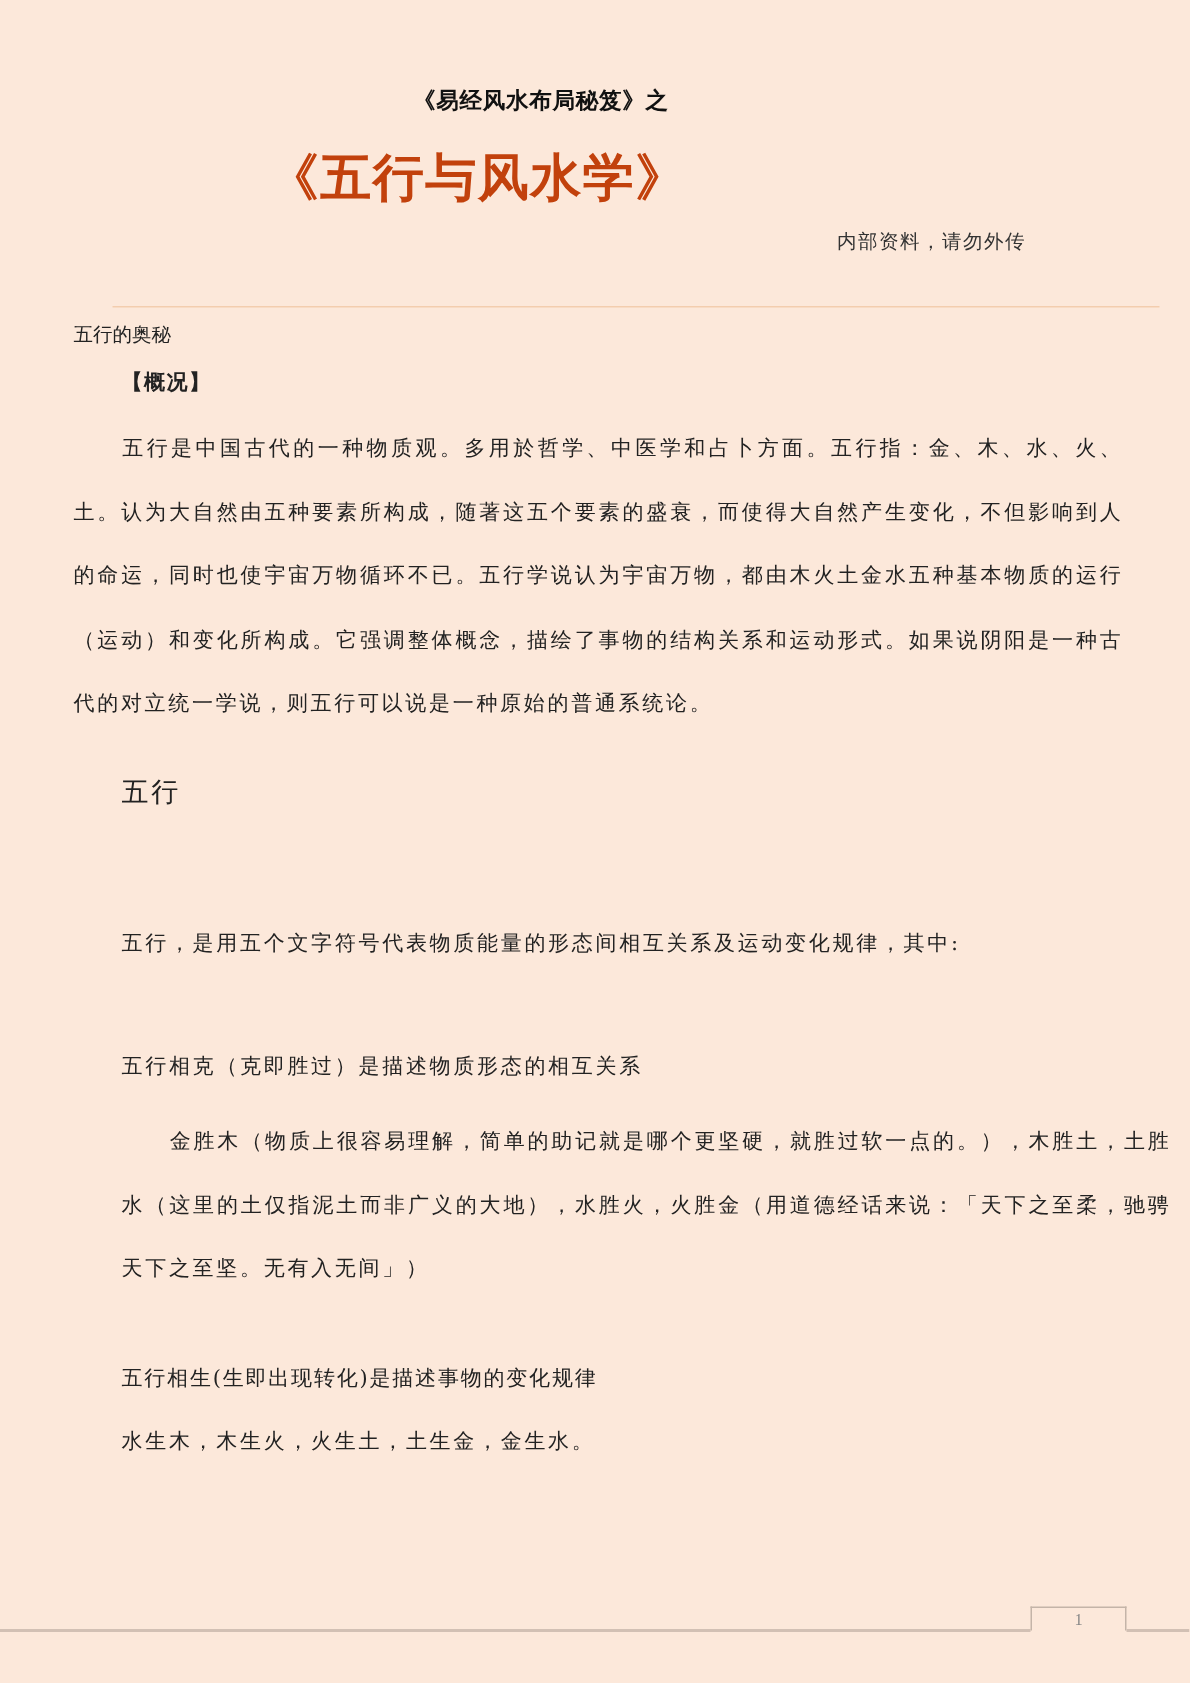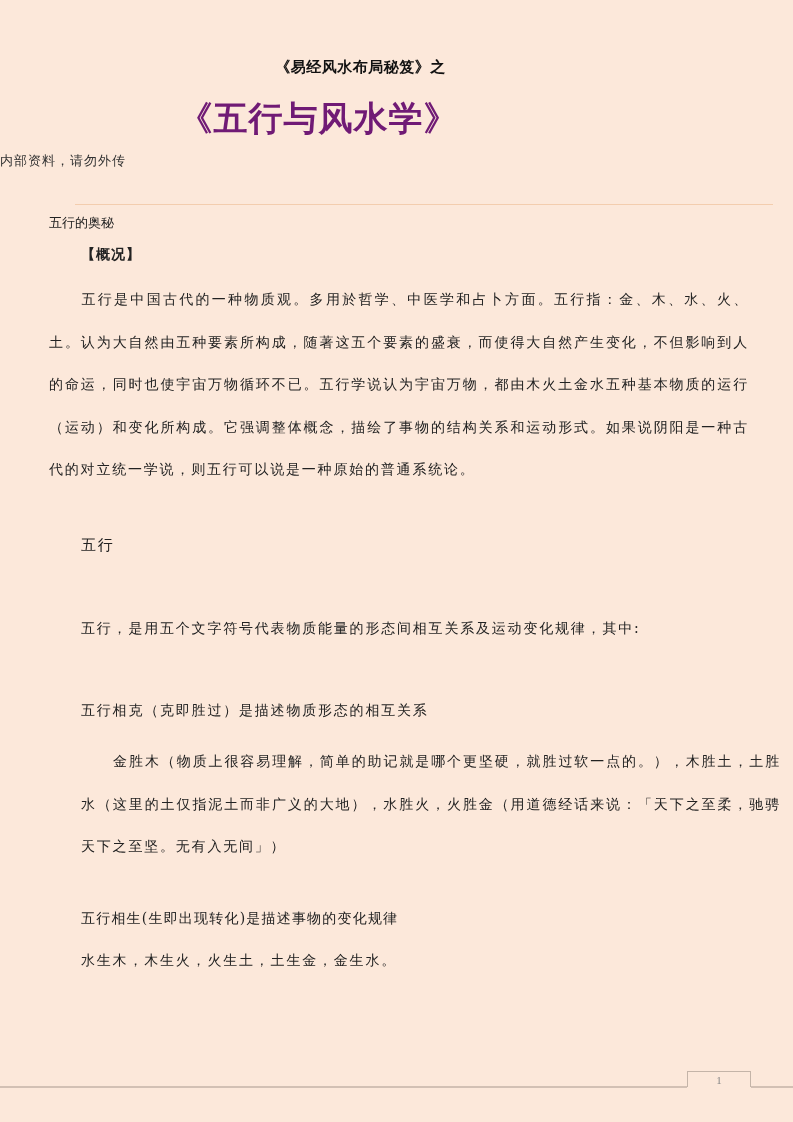--- a/index.html
+++ b/index.html
@@ -25,26 +25,26 @@
     font-size: 15px;
     color: #111;
     letter-spacing: 0.5px;
   }
   .main-title {
     left: 0; width: 637px; top: 96px;
     text-align: center;
     font-family: "DejaVu Sans", "Liberation Sans", sans-serif;
     font-weight: bold;
     font-size: 34px;
-    color: #701a75;
+    color: #c2410c;
     letter-spacing: 1px;
   }
   .subtitle {
     left: 0; width: 684px; top: 152px;
-    text-align: left;
+    text-align: right;
     font-size: 13px;
     color: #333;
     letter-spacing: 1px;
   }
   .header-rule {
     left: 75px; width: 698px; top: 204px; height: 0;
     border-top: 1px solid #f3cdae;
   }
 
   .section-title {
@@ -64,21 +64,21 @@
     left: 49px; width: 700px;
     font-size: 14px;
     line-height: 42.5px;
     letter-spacing: 1.8px;
     color: #222;
     text-align: justify;
   }
   .para .indent { display: inline-block; width: 32px; }
 
   .p1 { top: 278px; }
-  .p-wuxing { left: 81px; top: 536px; font-size: 15px; letter-spacing: 1.8px; }
+  .p-wuxing { left: 81px; top: 516px; font-size: 18px; letter-spacing: 1.8px; }
   .p-def { left: 81px; top: 620px; font-size: 14px; letter-spacing: 1.8px; }
   .p-ke-title { left: 81px; top: 702px; font-size: 14px; letter-spacing: 1.8px; }
   .p-ke { top: 740px; margin-left: 32px; }
   .p-sheng-title { left: 81px; top: 910px; font-size: 14px; letter-spacing: 1.2px; text-align: center; }
   .p-sheng { left: 81px; top: 952px; font-size: 14px; letter-spacing: 1.8px; }
 
   .footer-rule-left {
     left: 0; width: 687px; top: 1086px; height: 0;
     border-top: 2px solid #d2c0b4;
   }

